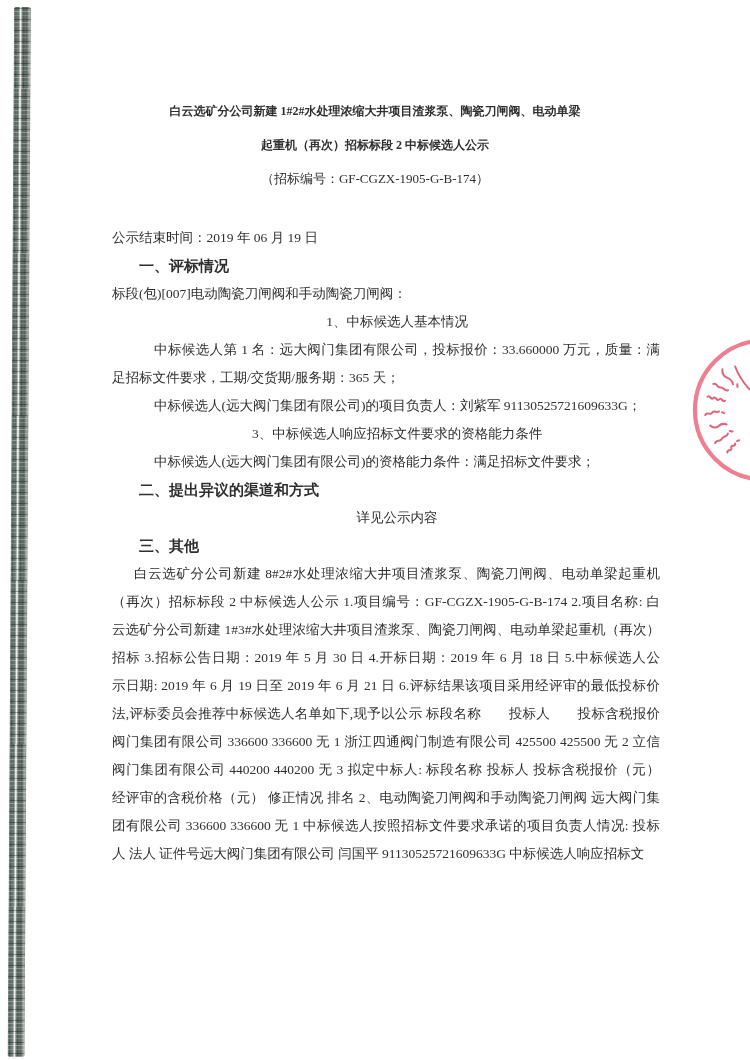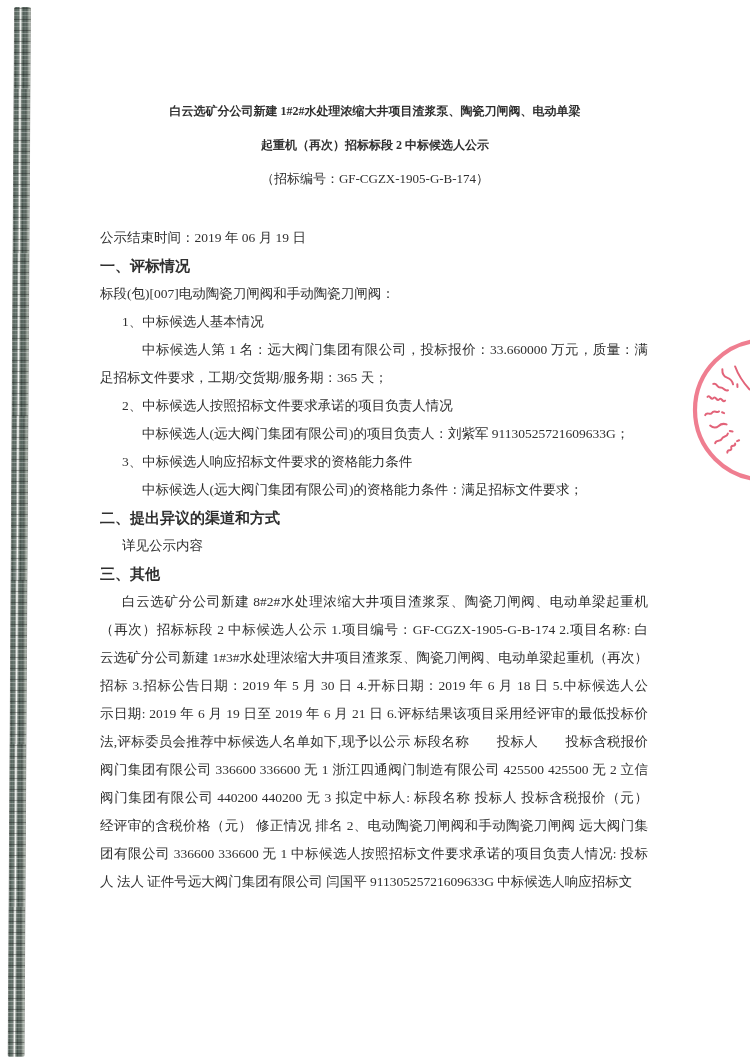--- a/index.html
+++ b/index.html
@@ -30,25 +30,25 @@
         #9aa49d 46%, #57665f 58%, #636f69 72%, #8e988f 86%, #c2c6c0 100%);
   }
 
   
   .stamp { position:absolute; right:0; top:338px; width:58px; height:146px; opacity:.92; }
 
   .title { position:absolute; left:102px; top:94px; width:546px; text-align:center; }
   .t1 { font-size:12px; font-weight:bold; line-height:34px; white-space:nowrap; }
   .t2 { font-size:13px; font-weight:normal; line-height:34px; white-space:nowrap; }
 
-  .doc { position:absolute; left:100px; top:224px; width:548px; }
+  .doc { position:absolute; left:112px; top:224px; width:548px; }
   .line { height:28px; line-height:28px; font-size:13.5px; white-space:nowrap; }
-  .s-heading { font-size:15px; font-weight:bold; }
+  .s-heading { font-size:15px; font-weight:bold;margin-left:27px; }
   .ind-0 { padding-left:0; }
-  .ind-1 { padding-left:22px; }
+  .ind-1 { padding-left:22px;text-align:center; }
   .ind-2 { padding-left:42px; }
   .j { text-align:justify; text-align-last:justify; }
 </style>
 </head>
 <body>
 
 <div class="page">
 
   <div class="spine"></div>
 
@@ -72,21 +72,20 @@
     <div class="t2">（招标编号：GF-CGZX-1905-G-B-174）</div>
   </div>
 
   <div class="doc">
       <div class="line s-body ind-0">公示结束时间：2019 年 06 月 19 日</div>
       <div class="line s-heading ind-0">一、评标情况</div>
       <div class="line s-body ind-0">标段(包)[007]电动陶瓷刀闸阀和手动陶瓷刀闸阀：</div>
       <div class="line s-body ind-1">1、中标候选人基本情况</div>
       <div class="line s-body ind-2 j">中标候选人第 1 名：远大阀门集团有限公司，投标报价：33.660000 万元，质量：满</div>
       <div class="line s-body ind-0">足招标文件要求，工期/交货期/服务期：365 天；</div>
-      <div class="line s-body ind-1">2、中标候选人按照招标文件要求承诺的项目负责人情况</div>
       <div class="line s-body ind-2">中标候选人(远大阀门集团有限公司)的项目负责人：刘紫军 91130525721609633G；</div>
       <div class="line s-body ind-1">3、中标候选人响应招标文件要求的资格能力条件</div>
       <div class="line s-body ind-2">中标候选人(远大阀门集团有限公司)的资格能力条件：满足招标文件要求；</div>
       <div class="line s-heading ind-0">二、提出异议的渠道和方式</div>
       <div class="line s-body ind-1">详见公示内容</div>
       <div class="line s-heading ind-0">三、其他</div>
       <div class="line s-body ind-1 j">白云选矿分公司新建 8#2#水处理浓缩大井项目渣浆泵、陶瓷刀闸阀、电动单梁起重机</div>
       <div class="line s-body ind-0 j">（再次）招标标段 2 中标候选人公示 1.项目编号：GF-CGZX-1905-G-B-174 2.项目名称: 白</div>
       <div class="line s-body ind-0 j">云选矿分公司新建 1#3#水处理浓缩大井项目渣浆泵、陶瓷刀闸阀、电动单梁起重机（再次）</div>
       <div class="line s-body ind-0 j">招标 3.招标公告日期：2019 年 5 月 30 日 4.开标日期：2019 年 6 月 18 日 5.中标候选人公</div>

